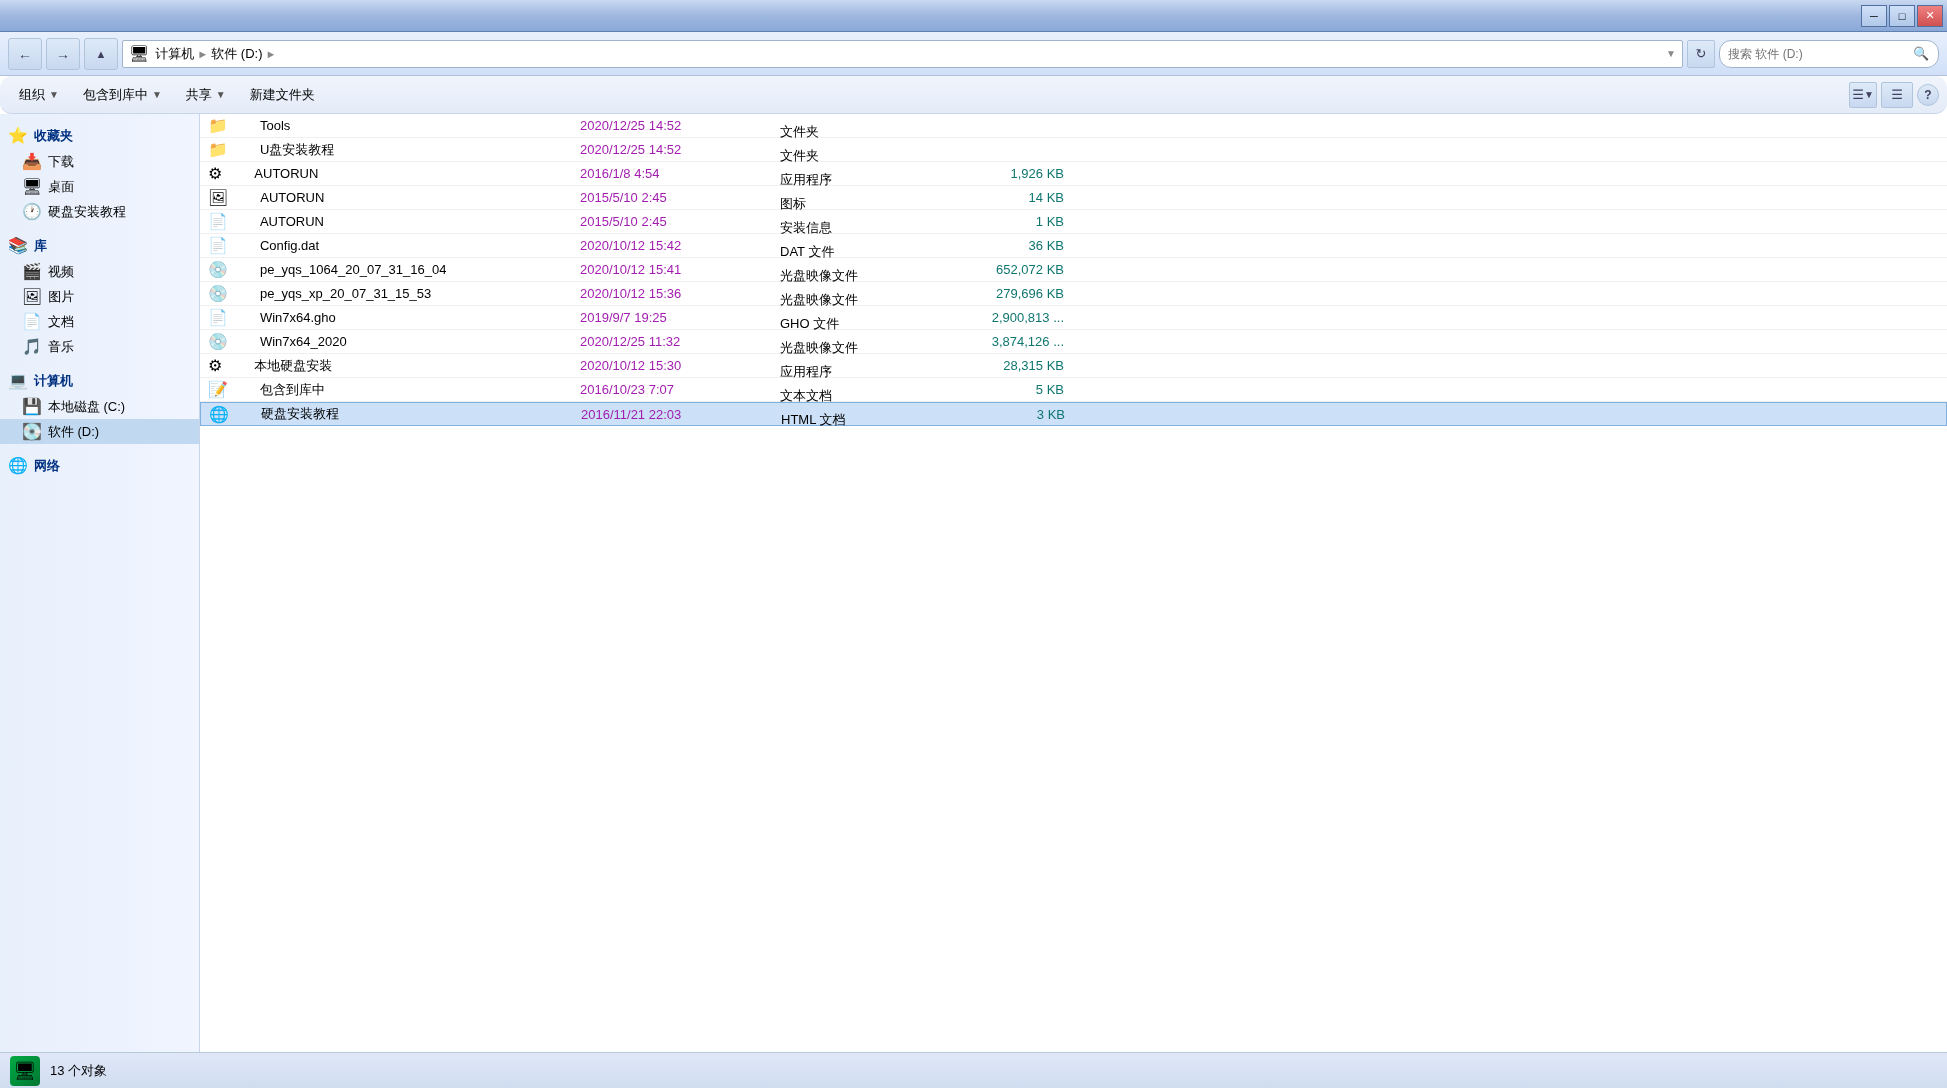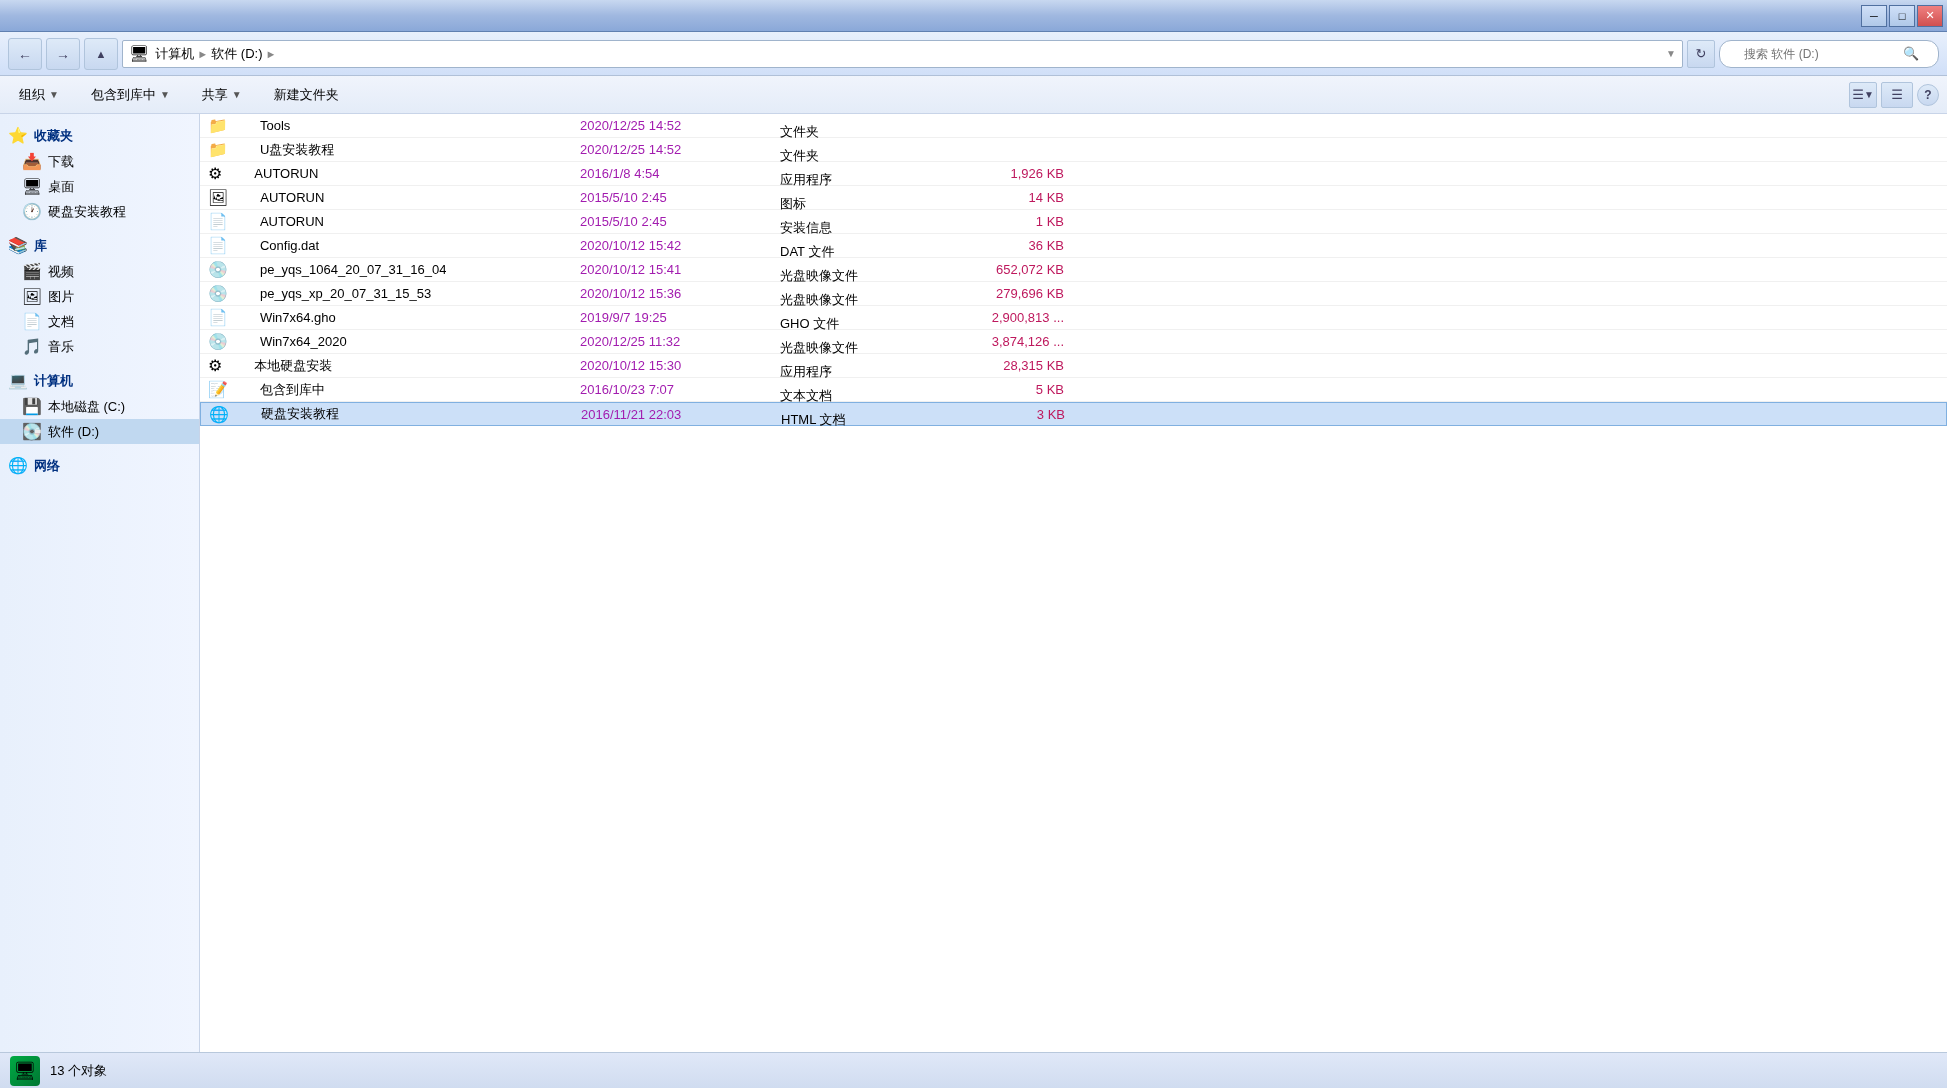--- a/index.html
+++ b/index.html
@@ -99,42 +99,43 @@
       color: #404060;
     }
     .search-box {
       width: 220px;
       height: 28px;
       border: 1px solid #a0b4cc;
       background: #fff;
       border-radius: 12px;
       display: flex;
       align-items: center;
-      padding: 0 24px;
+      padding: 0 8px;
       gap: 4px;
     }
     .search-input {
       border: none;
       outline: none;
       flex: 1;
       font-size: 12px;
       color: #888;
       background: transparent;
     }
     .search-icon { color: #888; font-size: 13px; cursor: pointer; }
 
     
     .toolbar {
       height: 38px;
       background: linear-gradient(to bottom, #f0f4fc, #e4ecf8);
       display: flex;
       align-items: center;
       padding: 0 8px;
-      gap: 10px;
+      gap: 2px;
       border-bottom: 1px solid #c8d4e8;
+      border-radius: 12px;
     }
     .tool-btn {
       height: 30px;
       padding: 0 10px;
       border: 1px solid transparent;
       background: transparent;
       border-radius: 3px;
       cursor: pointer;
       font-size: 13px;
       display: flex;
@@ -264,21 +265,21 @@
       align-items: center;
       gap: 6px;
       padding-left: 8px;
       overflow: hidden;
       white-space: nowrap;
     }
     .file-icon { font-size: 16px; flex-shrink: 0; }
     .file-name-text { overflow: hidden; text-overflow: ellipsis; white-space: nowrap; margin-left: 26px; }
     .file-date { width: 200px; color: #a21caf; }
     .file-type { width: 160px; color: #000; margin-top: 12px; }
-    .file-size { width: 140px; text-align: right; padding-right: 16px; color: #be185d; }
+    .file-size { width: 140px; text-align: right; padding-right: 16px; color: #0f766e; }
 
     
     .status-bar {
       height: 36px;
       background: linear-gradient(to bottom, #e0e8f8, #d0dcf0);
       border-top: 1px solid #b8c8dc;
       display: flex;
       align-items: center;
       padding: 0 10px;
       gap: 10px;

